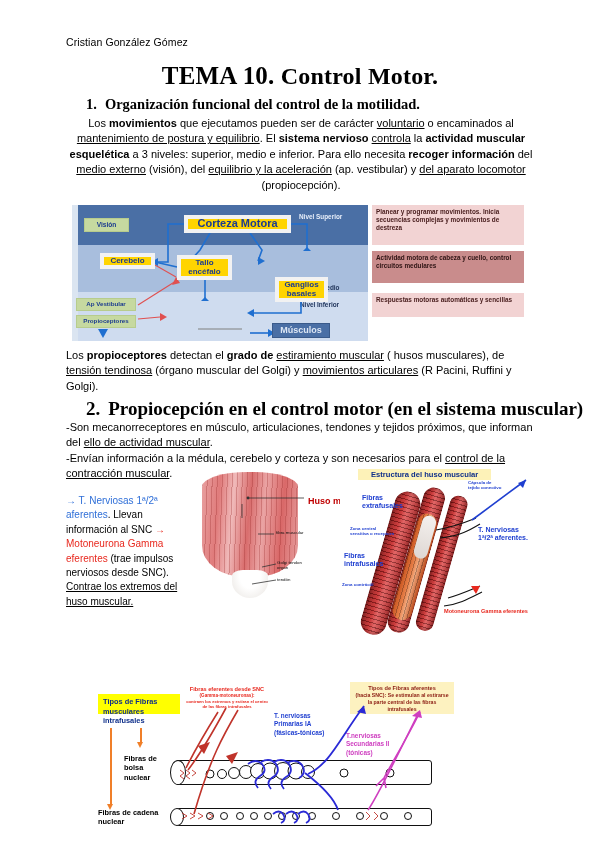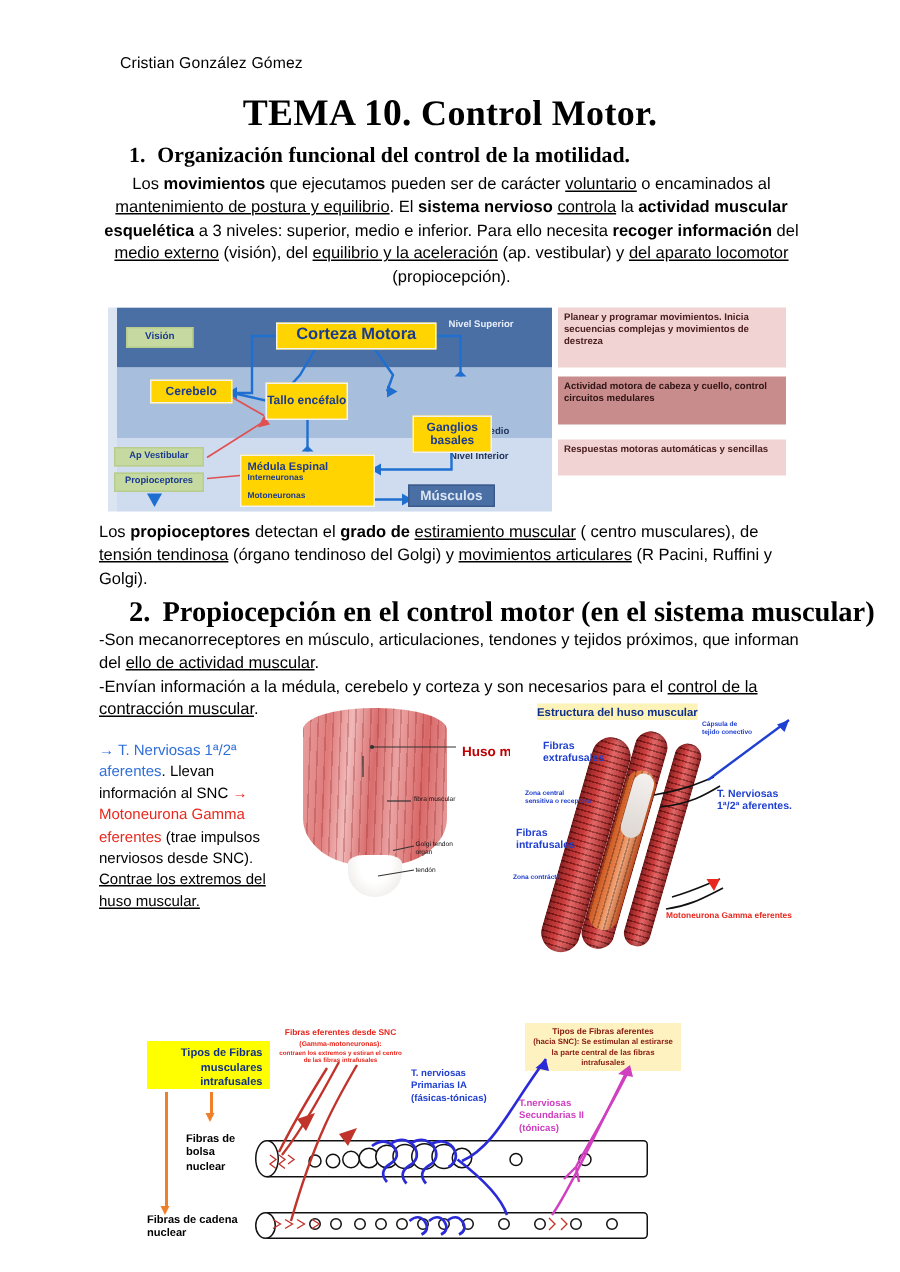--- a/index.html
+++ b/index.html
@@ -18,21 +18,21 @@
   .page {
     position: relative;
     width: 600px;
     height: 848px;
     background: #fff;
     padding: 0;
     box-sizing: border-box;
   }
   .author {
     position: absolute;
-    left: 80px;
+    left: 66px;
     top: 36px;
     font-size: 10.5px;
     letter-spacing: 0.1px;
   }
   .doc-title {
     position: absolute;
     left: 0; right: 0;
     top: 62px;
     text-align: center;
     font-family: "Liberation Serif", serif;
@@ -112,21 +112,21 @@
   .nb {
     position: absolute;
     box-sizing: border-box;
     font-size: 7px;
     font-weight: bold;
     display: flex;
     align-items: center;
     justify-content: center;
     text-align: center;
     line-height: 1.08;
-    border: 1px solid #c2410c;
+    border: 4px solid #c2410c;
   }
   .nb-yellow { background: #ffd400; color: #1b3b8f; border-color: #f2f2f2; }
   .nb-green  { background: #c6d9a0; color: #1b3b8f; border:1px solid #b7cc8d;}
   .nb-blue   { background: #4a6fa5; color: #dce6f4; border:1px solid #3a5a8a;}
 
   .b-vision  { left: 12px;  top: 13px;  width: 45px;  height: 14px; font-size:6.6px;}
   .b-corteza { left: 112px; top: 10px;  width: 107px; height: 18px; font-size: 11px; }
   .b-cerebelo{ left: 28px;  top: 48px;  width: 55px;  height: 16px; font-size: 8px; }
   .b-tallo   { left: 105px; top: 50px;  width: 55px;  height: 25px; font-size: 8px; }
   .b-ganglios{ left: 203px; top: 48px;  width: 53px;  height: 25px; font-size: 8px; margin-top: 24px; }
@@ -194,21 +194,21 @@
   }
 
   .spindle-panel {
     position: absolute;
     left: 150px; top: 0; width: 198px; height: 175px;
     background: #ffffff;
   }
   .sp-title {
     position:absolute; left: 18px; top: 1px;
     background: #fdf2b8; color:#0f2f8a; font-weight:bold;
-    font-size: 7.6px; padding: 1px 0;
+    font-size: 7.6px; padding: 1px 13px;
   }
   .sp-lbl { position:absolute; font-weight:bold; color:#1f3fd0; font-size:7px; line-height:1.15;}
   .sp-lbl-sm { position:absolute; font-weight:bold; color:#1f3fd0; font-size:4.4px; line-height:1.2;}
   .sp-red { position:absolute; font-weight:bold; color:#e8281e; font-size:5.6px; }
   .fiber {
     position: absolute;
     background: linear-gradient(90deg,#8c1414,#c62b2b 35%,#e05a5a 55%,#9c1a1a);
     border-radius: 40px;
     box-shadow: inset 0 0 4px rgba(0,0,0,.45);
   }
@@ -343,35 +343,30 @@
         <line x1="126" y1="124" x2="170" y2="124" stroke="#808080" stroke-width="1.2"></line>
       </svg>
 
       <div class="nb nb-green b-vision">Visión</div>
       <div class="nb nb-yellow b-corteza">Corteza Motora</div>
       <div class="nb nb-yellow b-cerebelo">Cerebelo</div>
       <div class="nb nb-yellow b-tallo">Tallo encéfalo</div>
       <div class="nb nb-yellow b-ganglios">Ganglios basales</div>
       <div class="nb nb-green b-vest">Ap Vestibular</div>
       <div class="nb nb-green b-prop">Propioceptores</div>
-      <div class="nb nb-yellow b-medula">
-        <span class="t1">Médula Espinal</span>
-        <span class="t2">Interneuronas</span>
-        <span class="t3">Motoneuronas</span>
-      </div>
       <div class="nb nb-blue b-musculos">Músculos</div>
       <div class="arrow-down-left"></div>
     </div>
 
     <div class="pbox pbox-1">Planear y programar movimientos. Inicia secuencias complejas y movimientos de destreza</div>
     <div class="pbox pbox-2">Actividad motora de cabeza y cuello, control circuitos medulares</div>
     <div class="pbox pbox-3">Respuestas motoras automáticas y sencillas</div>
   </div>
 
-  <div class="para p2"><span>Los </span><b>propioceptores</b><span> detectan el </span><b>grado de</b><span> </span><u>estiramiento muscular</u><span> ( centro musculares), de </span><u>tensión tendinosa</u><span> (órgano tendinoso del Golgi) y </span><u>movimientos articulares</u><span> (R Pacini, Ruffini y Golgi).</span></div>
+  <div class="para p2"><span>Los </span><b>propioceptores</b><span> detectan el </span><b>grado de</b><span> </span><u>estiramiento muscular</u><span> ( husos musculares), de </span><u>tensión tendinosa</u><span> (órgano muscular del Golgi) y </span><u>movimientos articulares</u><span> (R Pacini, Ruffini y Golgi).</span></div>
 
   <div class="heading-2">
     <span class="num">2.</span><span>Propiocepción en el control motor (en el sistema muscular)</span>
   </div>
 
   <div class="para p3"><span>-Son mecanorreceptores en músculo, articulaciones, tendones y tejidos próximos, que informan del </span><u>ello de actividad muscular</u><span>.</span><br><span>-Envían información a la médula, cerebelo y corteza y son necesarios para el </span><u>control de la contracción muscular</u><span>.</span></div>
 
   <div style="position:absolute;left:66px;top:494px;width:126px;font-size:10px;line-height:14.4px;">
     <span style="color:#2f6fd8;">→ </span><span style="color:#2f6fd8;">T. Nerviosas 1ª/2ª aferentes</span><span>. Llevan información al SNC</span>
     <span style="color:#e8281e;">→ </span><span style="color:#e8281e;">Motoneurona Gamma eferentes</span><span> (trae impulsos nerviosos desde SNC).</span>
@@ -432,21 +427,21 @@
       <div class="sp-lbl-sm" style="left:2px;top:114px;width:40px;">Zona contráctil</div>
       <div class="sp-lbl-sm" style="left:128px;top:12px;width:34px;">Cápsula de tejido conectivo</div>
       <div class="sp-lbl" style="left:138px;top:58px;width:56px;">T. Nerviosas 1ª/2ª aferentes.</div>
       <div class="sp-red" style="left:104px;top:140px;width:92px;">Motoneurona Gamma eferentes</div>
     </div>
   </div>
 
 
   <div class="fig3">
 
-    <div class="y-box" style="left:0px;top:16px;width:82px;height:32px;text-align:right;">Tipos de Fibras musculares intrafusales</div>
+    <div class="y-box" style="left:0px;top:16px;width:82px;height:20px;">Tipos de Fibras musculares intrafusales</div>
 
     <div class="red-note" style="left:86px;top:8px;width:86px;">
       <div class="r1">Fibras eferentes desde SNC</div>
       <div class="r2">(Gamma-motoneuronas):</div>
       <div class="r3">contraen los extremos y estiran el centro de las fibras intrafusales</div>
     </div>
 
     <div class="y-box-2" style="left:252px;top:4px;width:104px;height:32px;">
       <div class="l1">Tipos de Fibras aferentes</div>
       <div>(hacia SNC): Se estimulan al estirarse la parte central de las fibras intrafusales</div>

